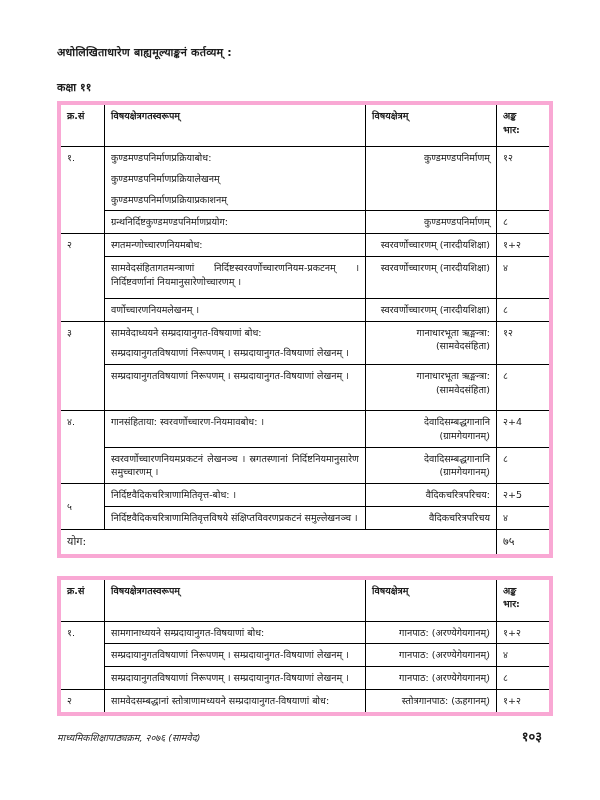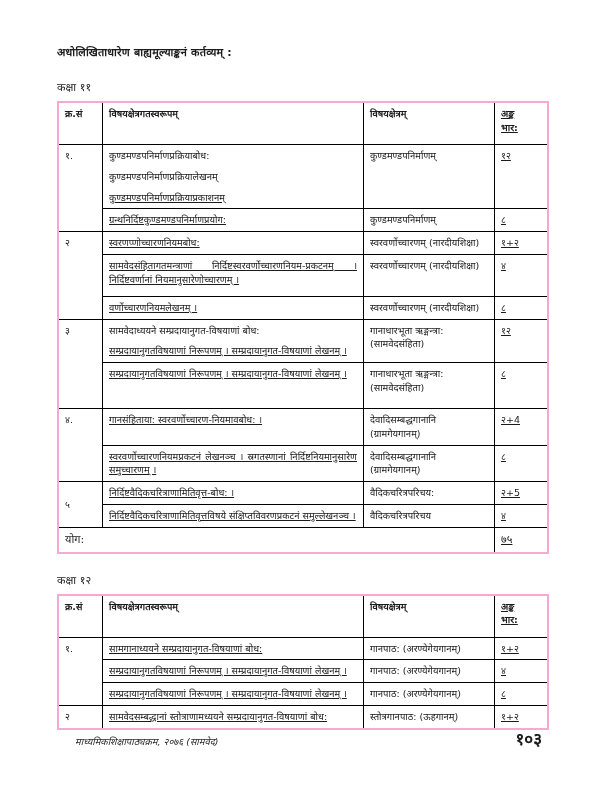--- a/index.html
+++ b/index.html
@@ -16,72 +16,72 @@
     box-sizing:border-box;
     padding:44px 40px 0 57px;
   }
   .doc-title{
     font-weight:bold;
     font-size:11px;
     margin-bottom:20px;
     letter-spacing:0.2px;
   }
   .class-heading{
-    font-weight:normal;
+    font-weight:bold;
     font-size:11px;
     margin-bottom:7px;
   }
   table.eval-table{
     border-collapse:collapse;
     width:485px;
     table-layout:fixed;
-    border:2px solid #f9a8d4;
+    border:4px solid #f9a8d4;
     margin-bottom:18px;
   }
   table.eval-table th, table.eval-table td{
     border:1px solid #000;
     vertical-align:top;
     padding:4px 6px;
     font-size:9.5px;
     line-height:1.45;
     word-wrap:break-word;
   }
   table.eval-table th{
     text-align:left;
     font-weight:bold;
     height:33px;
   }
   .col-sn{width:31px;}
   .col-form{width:248px;}
-  .col-area{width:118px;}
-  .col-marks{width:40px;text-decoration:underline;}
+  .col-area{width:118px;text-align:right;}
+  .col-marks{width:40px;}
   td.col-form p{
     margin:0 0 7px 0;
     text-align:justify;
   }
-  td.col-form p:last-child{margin-bottom:0;text-decoration:underline;}
+  td.col-form p:last-child{margin-bottom:0;}
   td.col-marks{font-size:10px;}
   tr.total-row td{font-size:11px;}
   .footer{
     position:absolute;
-    left:75px;
+    left:57px;
     right:58px;
     top:727px;
     display:flex;
     justify-content:space-between;
     align-items:baseline;
   }
   .footer-left{
     font-style:italic;
     font-size:9.5px;
     color:#2a2a2a;
   }
   .footer-page{
     font-weight:bold;
-    font-size:17px;
+    font-size:13px;
   }
 </style>
 </head>
 <body>
 
 <div class="page">
 
   <div class="doc-title">अधोलिखिताधारेण बाह्यमूल्याङ्कनं कर्तव्यम् :</div>
 
   <div class="section">
@@ -112,21 +112,21 @@
           <tr style="height: 22px;">
             <td class="col-form">
               <p>ग्रन्थनिर्दिष्टकुण्डमण्डपनिर्माणप्रयोग:</p>
             </td>
             <td class="col-area">कुण्डमण्डपनिर्माणम्</td>
             <td class="col-marks">८</td>
           </tr>
           <tr style="height: 18px;">
             <td class="col-sn" rowspan="3">२</td>
             <td class="col-form">
-              <p>स्वरणप्णोच्चारणनियमबोध:</p>
+              <p>स्गतमन्णोच्चारणनियमबोध:</p>
             </td>
             <td class="col-area">स्वरवर्णोच्चारणम् (नारदीयशिक्षा)</td>
             <td class="col-marks">१+२</td>
           </tr>
           <tr style="height: 42px; margin-top: 28px;">
             <td class="col-form">
               <p>सामवेदसंहितागतमन्त्राणां निर्दिष्टस्वरवर्णोच्चारणनियम-प्रकटनम् । निर्दिष्टवर्णानां नियमानुसारेणोच्चारणम् ।</p>
             </td>
             <td class="col-area">स्वरवर्णोच्चारणम् (नारदीयशिक्षा)</td>
             <td class="col-marks">४</td>
@@ -186,21 +186,20 @@
           </tr>
           <tr class="total-row" style="height: 22px;">
             <td colspan="3">योग:</td>
             <td class="col-marks">७५</td>
           </tr>
         </tbody>
     </table>
   </div>
 
   <div class="section">
-    <div class="class-heading">कक्षा १२</div>
     <table class="eval-table">
       <thead>
         <tr>
           <th class="col-sn">क्र.सं</th>
           <th class="col-form">विषयक्षेत्रगतस्वरूपम्</th>
           <th class="col-area">विषयक्षेत्रम्</th>
           <th class="col-marks">
             <div>अङ्क</div>
             <div>भार:</div>
           </th>

